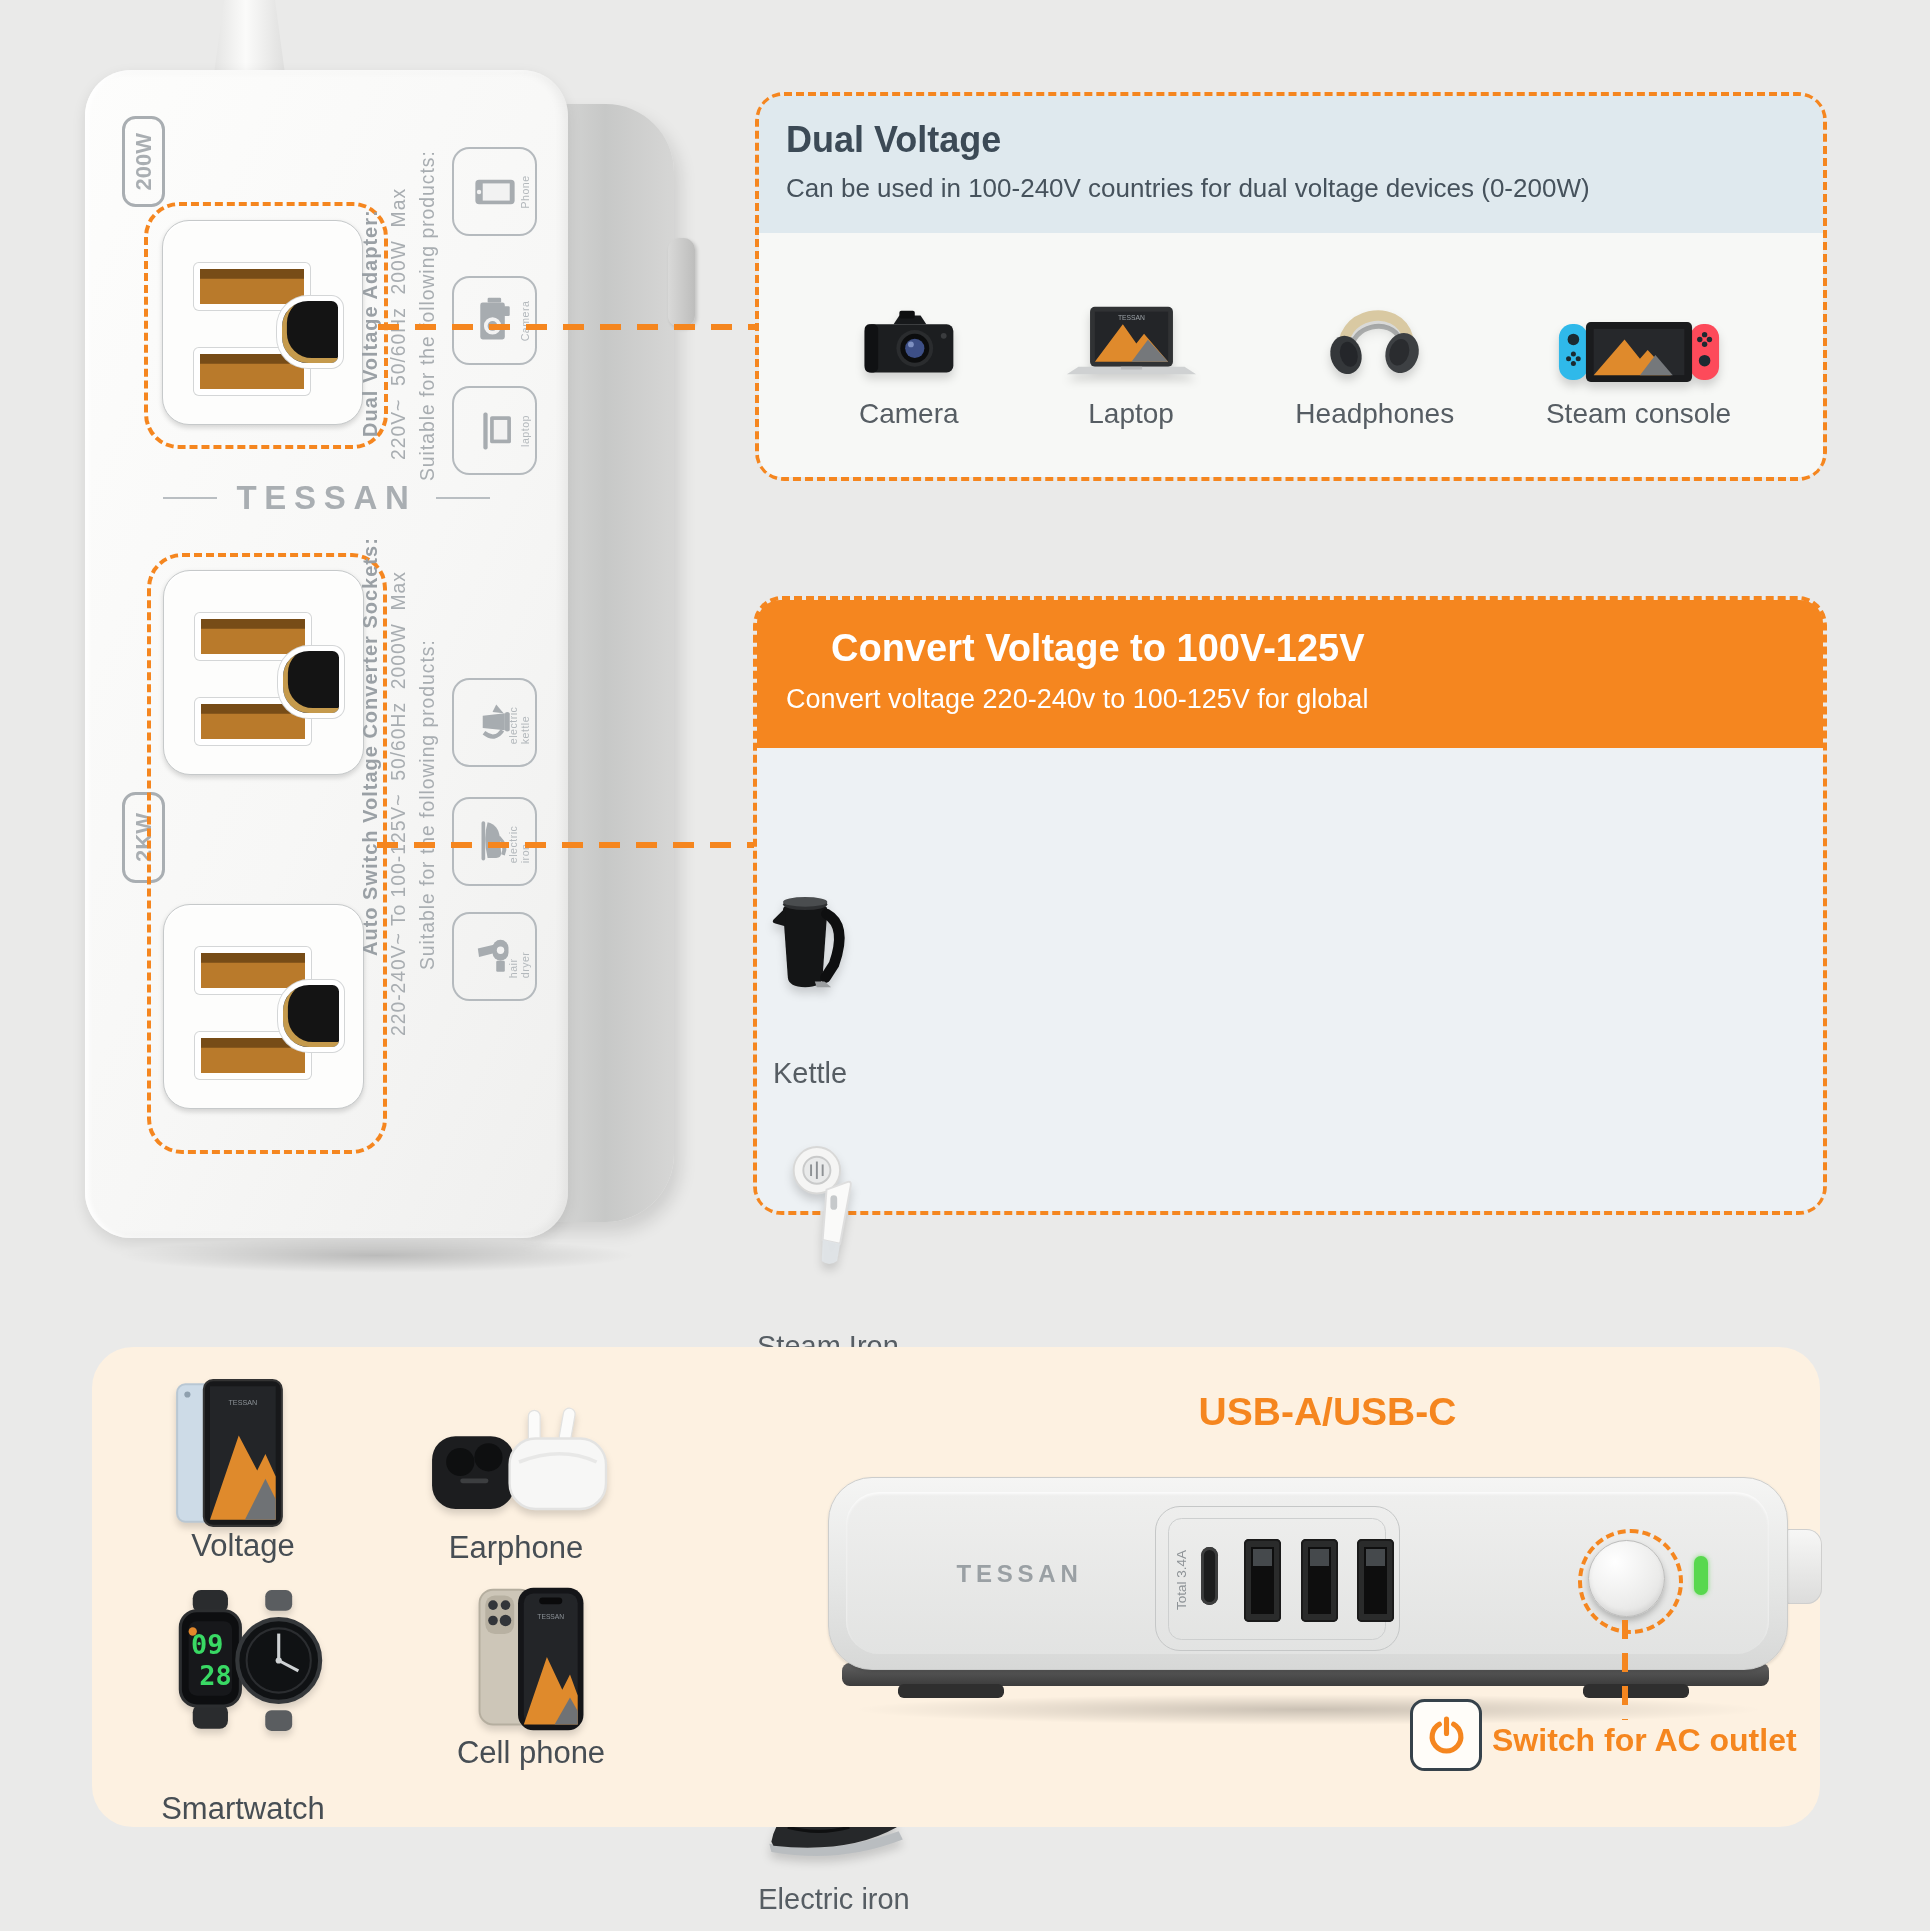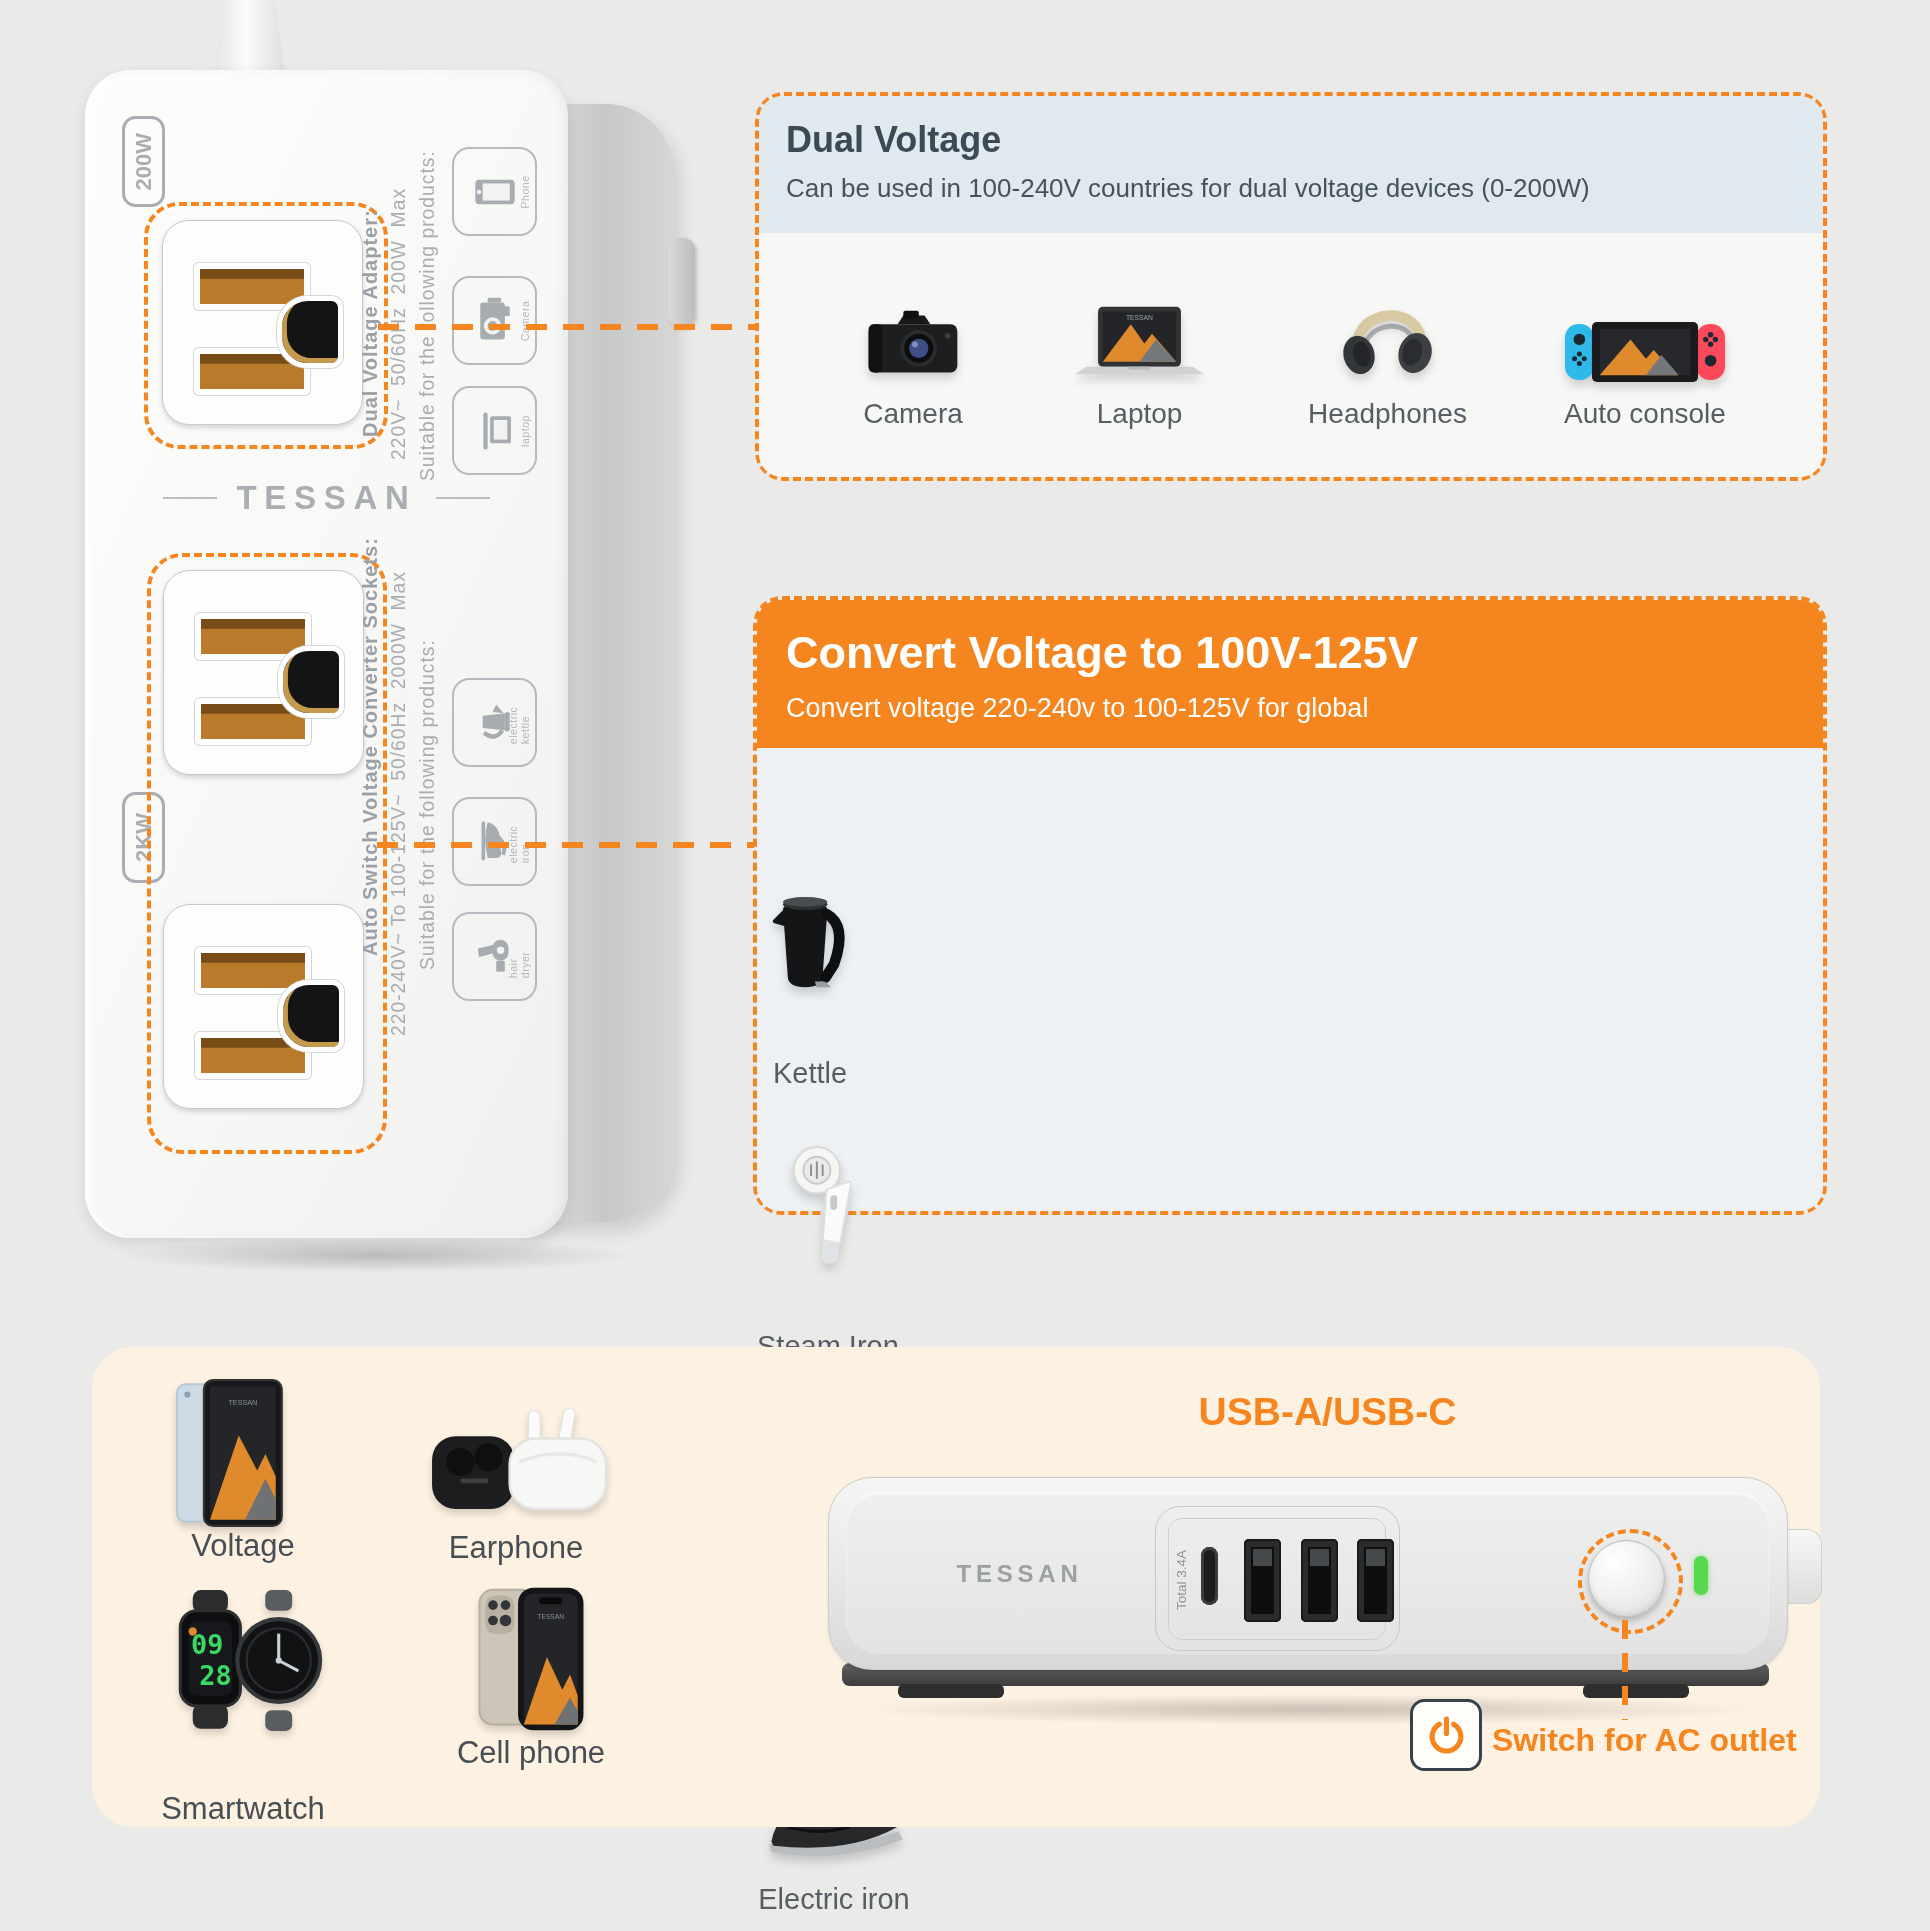--- a/index.html
+++ b/index.html
@@ -278,28 +278,28 @@
               <circle cx="153" cy="15" r="2.8" fill="#1b2a31"></circle>
               <circle cx="148" cy="20" r="2.8" fill="#1b2a31"></circle>
               <circle cx="158" cy="20" r="2.8" fill="#1b2a31"></circle>
               <circle cx="153" cy="25" r="2.8" fill="#1b2a31"></circle>
               <rect x="30" y="2" width="110" height="62" rx="5" fill="#1a1b1d"></rect>
               <rect x="38" y="9" width="94" height="48" fill="#26282b"></rect>
               <polygon points="38,57 70,20 86,40 94,31 118,57" fill="#df8a2c"></polygon>
               <polygon points="86,57 102,36 120,57" fill="#75787b"></polygon>
             </svg>
         </div>
-        <div class="lbl">Auto console</div>
+        <div class="lbl">Steam console</div>
       </div>
     </div>
   </div>
 
   <div class="abs callout" style="left:753px;top:596px;width:1066px;height:611px;">
     <div class="co-header" style="height:148px;background:#f5861f;padding-left:29px;box-sizing:border-box;">
-      <div class="h-title" style="font-size:45px;color:#ffffff;margin-top:27px;">Convert Voltage to 100V-125V</div>
+      <div class="h-title" style="font-size:38px;color:#ffffff;margin-top:27px;margin-left:45px;">Convert Voltage to 100V-125V</div>
       <div style="font-size:27px;color:#ffffff;margin-top:13.5px;">Convert voltage 220-240v to 100-125V for global</div>
     </div>
     <div class="co-content" style="top:148px;background:#edf1f4;padding-top:68px;flex-direction:column;">
       <div class="item">
         <div class="imgbox" style="height:227px;">
           <svg width="106" height="208" viewBox="0 0 110 120">
               <path d="M30 26 h40 q3 0 3 4 l-5 70 q-1 10 -18 10 t-18 -10 l-5 -70 q0 -4 3 -4 z" fill="#141516"></path>
               <ellipse cx="50" cy="24" rx="23" ry="6" fill="#2e3032"></ellipse>
               <ellipse cx="50" cy="21.5" rx="23" ry="5" fill="#4a4d4f"></ellipse>
               <path d="M29 28 l-12 12 q-2 3 2 4 l11 3 z" fill="#141516"></path>

